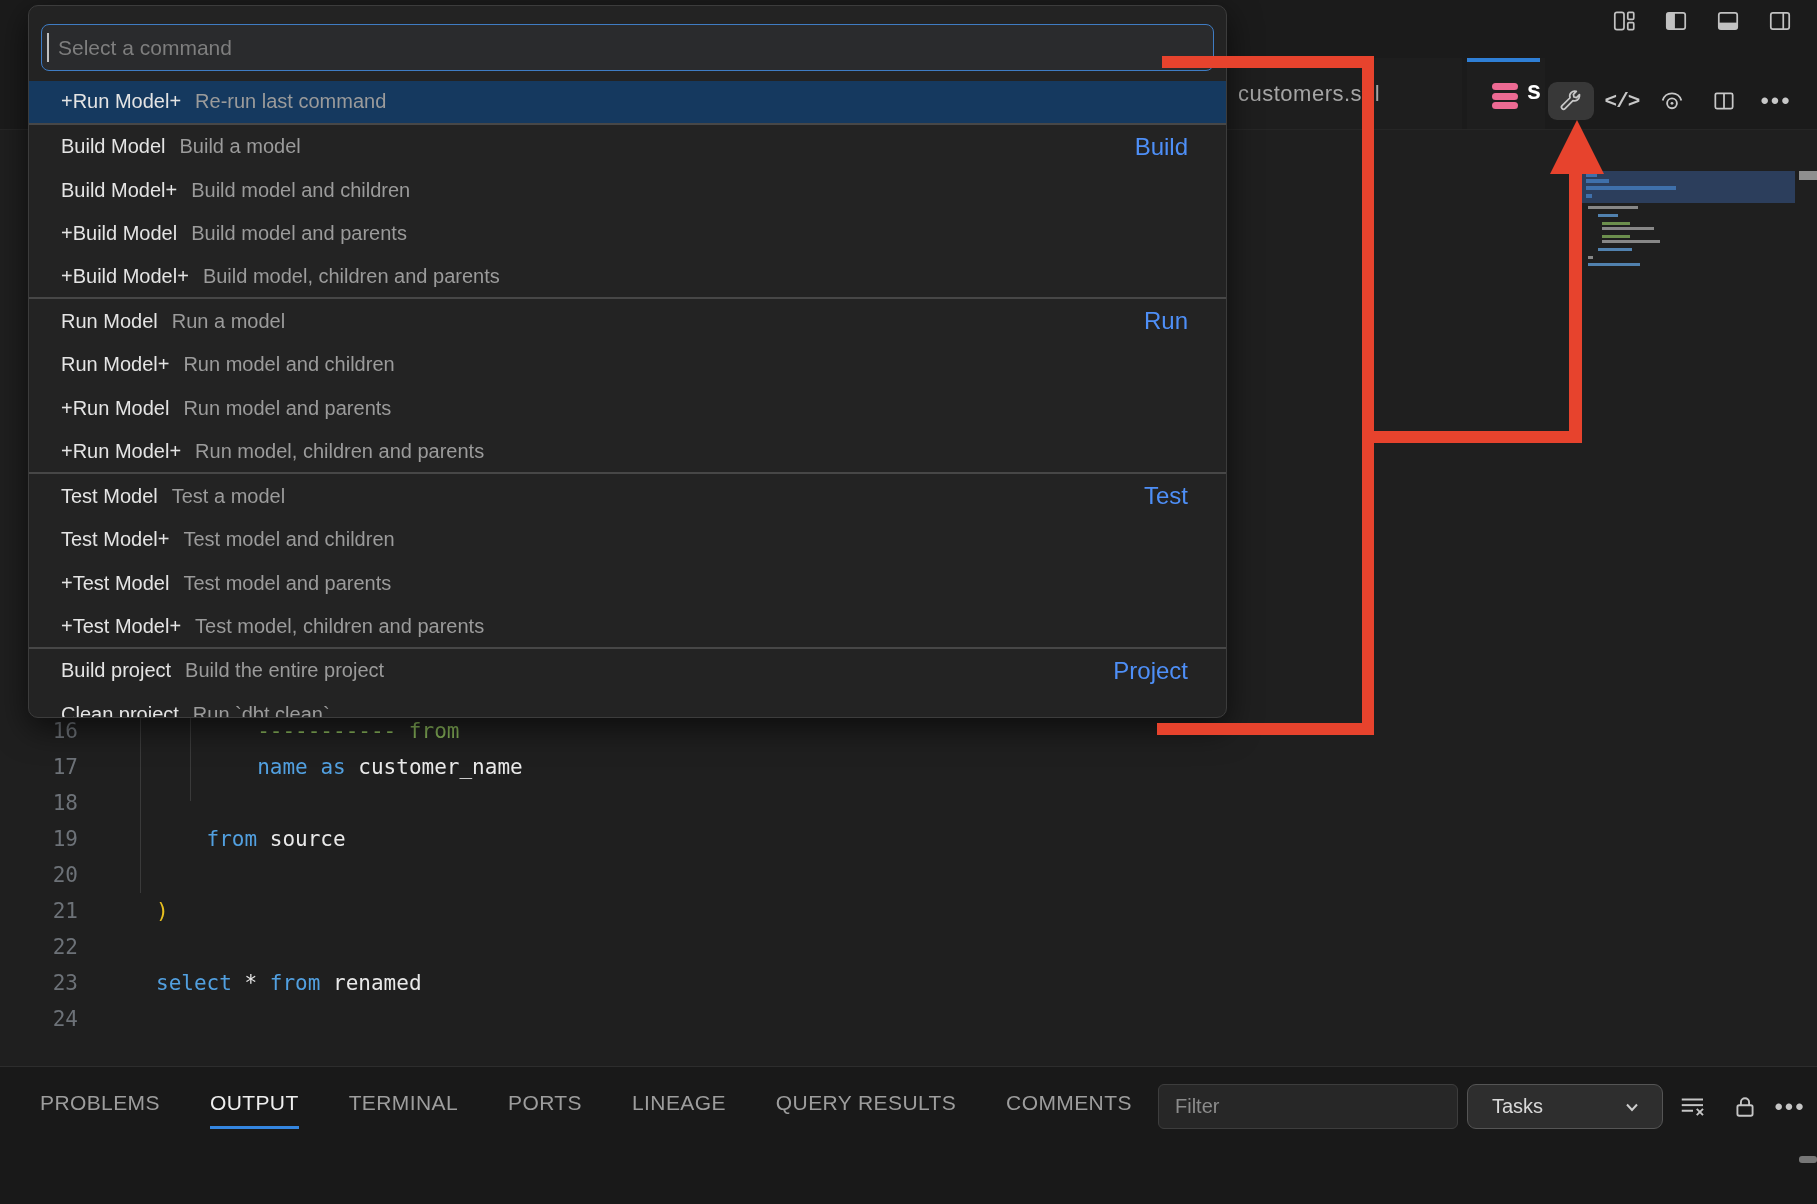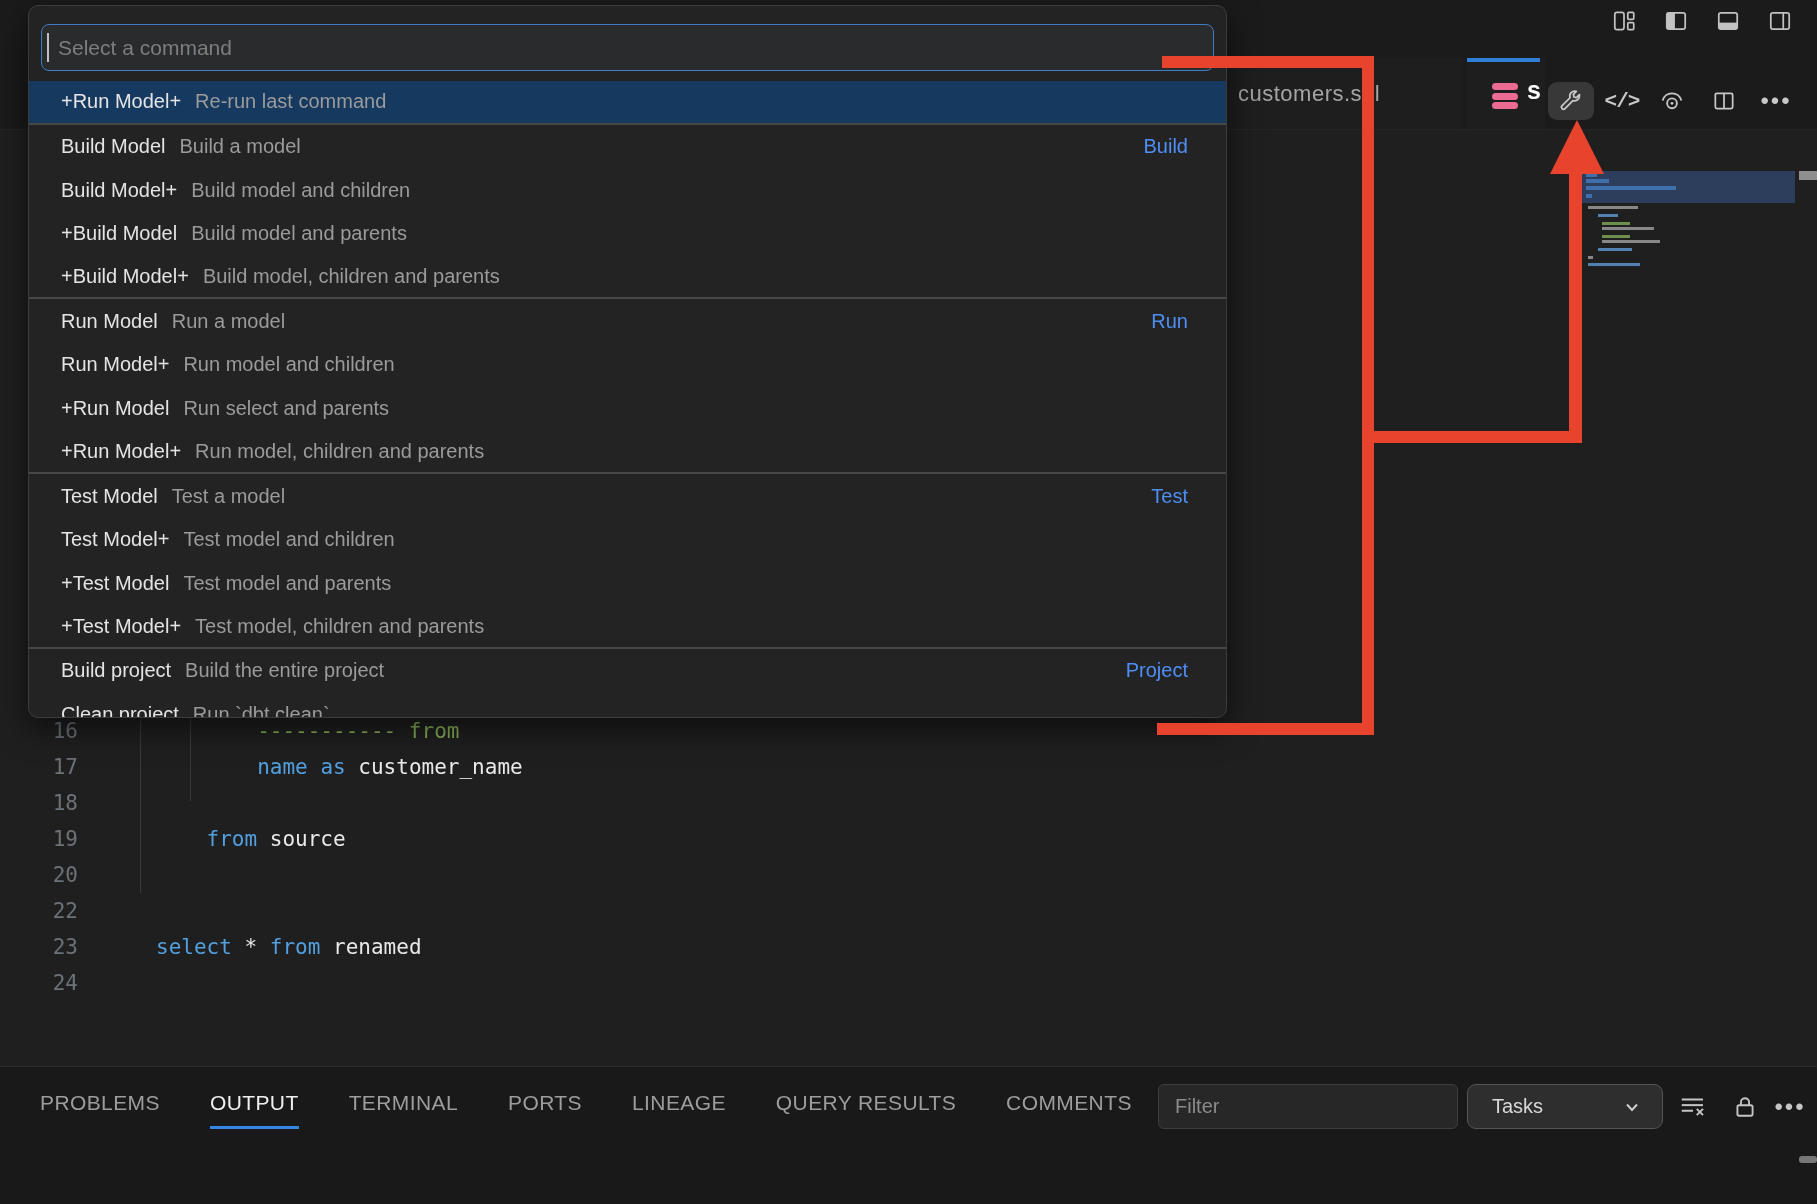--- a/index.html
+++ b/index.html
@@ -76,21 +76,21 @@
   #palette-input{width:100%;height:100%;background:#2a2b2d;border:1.5px solid var(--focus_blue);box-sizing:border-box;
       border-radius:8px;color:#cfcfcf;font-size:21px;padding:0 0 0 16px;font-family:"Liberation Sans",sans-serif;outline:none;}
   #palette-input::placeholder{color:#7e7e7e;}
   #palette-caret{position:absolute;left:6px;top:9px;width:2px;height:29px;background:#c0c0c0;}
   #palette-list{position:absolute;left:0;top:75px;right:0;}
   .prow{height:43.7px;box-sizing:border-box;display:flex;align-items:center;padding:0 38px 0 32px;}
   .prow.sel{background:var(--selection_blue);}
   .prow.sep{border-bottom:2px solid #474747;}
   .plabel{color:#e4e4e4;font-size:20px;font-weight:500;margin-right:14px;white-space:nowrap;}
   .pdesc{color:#9b9b9b;font-size:20px;white-space:nowrap;}
-  .pbadge{margin-left:auto;color:var(--badge_blue);font-size:20px;font-weight:500;}
+  .pbadge{margin-left:auto;color:var(--badge_blue);font-size:24px;font-weight:500;}
 
   
   .anno{position:absolute;background:var(--annotation_red);z-index:60;}
   #anno-top{left:1162px;top:56px;width:212px;height:12px;}
   #anno-left-v{left:1362px;top:56px;width:12px;height:679px;}
   #anno-bottom{left:1157px;top:723px;width:217px;height:12px;}
   #anno-mid{left:1368px;top:431px;width:214px;height:12px;}
   #anno-shaft{left:1569px;top:168px;width:13px;height:275px;}
   #anno-head{position:absolute;left:1550px;top:120px;width:0;height:0;z-index:60;background:none;
       border-left:27px solid transparent;border-right:27px solid transparent;border-bottom:54px solid var(--annotation_red);}
@@ -182,20 +182,24 @@
       </div>
       <div class="cline">
         <span class="ln">19</span>
         <span class="lc"><span class="tok-pln">    </span><span class="tok-kw">from</span><span class="tok-pln"> source</span></span>
       </div>
       <div class="cline">
         <span class="ln">20</span>
         <span class="lc"></span>
       </div>
       <div class="cline">
+        <span class="ln">21</span>
+        <span class="lc"><span class="tok-paren">)</span></span>
+      </div>
+      <div class="cline">
         <span class="ln">22</span>
         <span class="lc"></span>
       </div>
       <div class="cline">
         <span class="ln">23</span>
         <span class="lc"><span class="tok-kw">select</span><span class="tok-pln"> * </span><span class="tok-kw">from</span><span class="tok-pln"> renamed</span></span>
       </div>
       <div class="cline">
         <span class="ln">24</span>
         <span class="lc"></span>
@@ -290,21 +294,21 @@
           <span class="plabel">Run Model</span>
           <span class="pdesc">Run a model</span>
           <span class="pbadge">Run</span>
         </div>
         <div class="prow">
           <span class="plabel">Run Model+</span>
           <span class="pdesc">Run model and children</span>
         </div>
         <div class="prow">
           <span class="plabel">+Run Model</span>
-          <span class="pdesc">Run select and parents</span>
+          <span class="pdesc">Run model and parents</span>
         </div>
         <div class="prow sep">
           <span class="plabel">+Run Model+</span>
           <span class="pdesc">Run model, children and parents</span>
         </div>
         <div class="prow">
           <span class="plabel">Test Model</span>
           <span class="pdesc">Test a model</span>
           <span class="pbadge">Test</span>
         </div>

